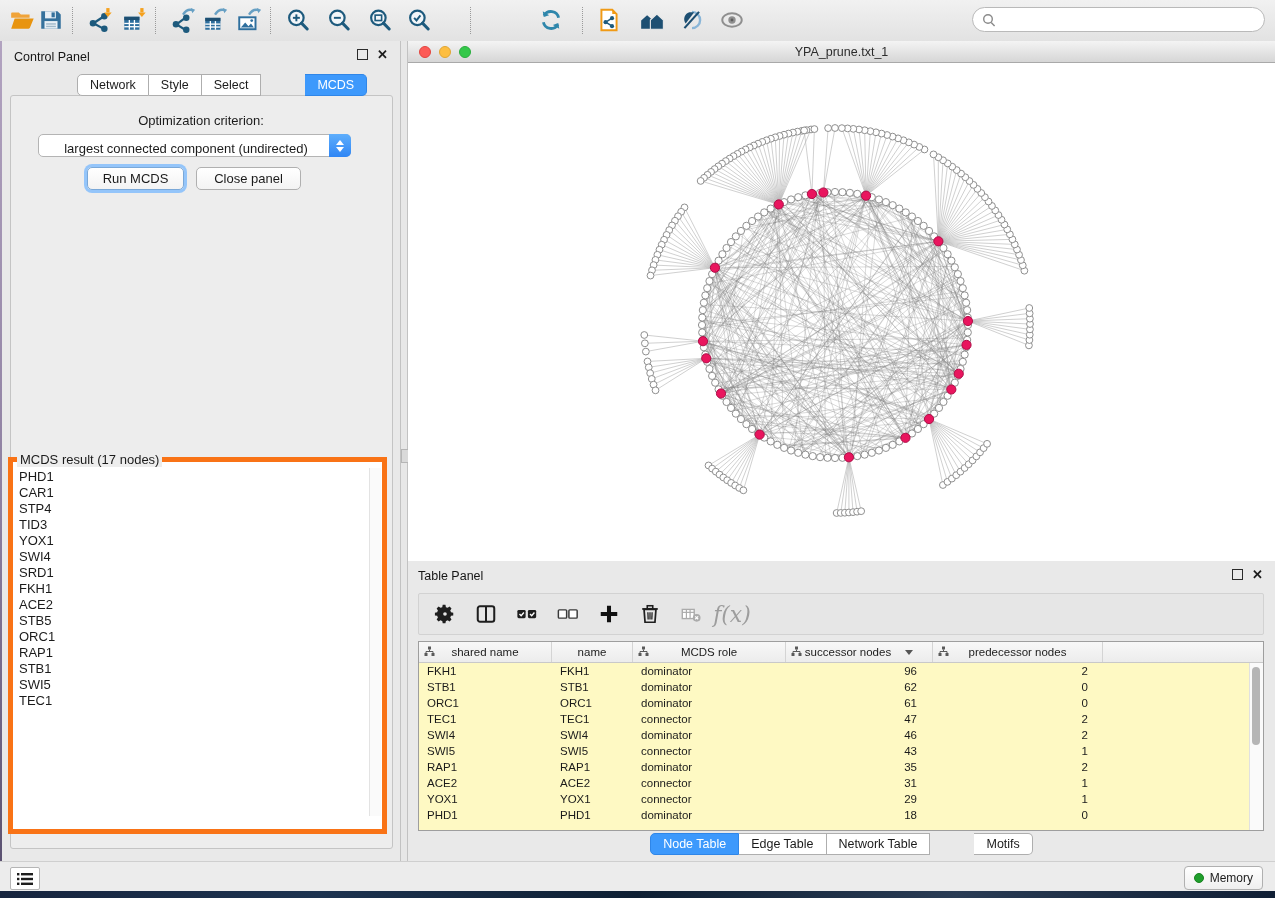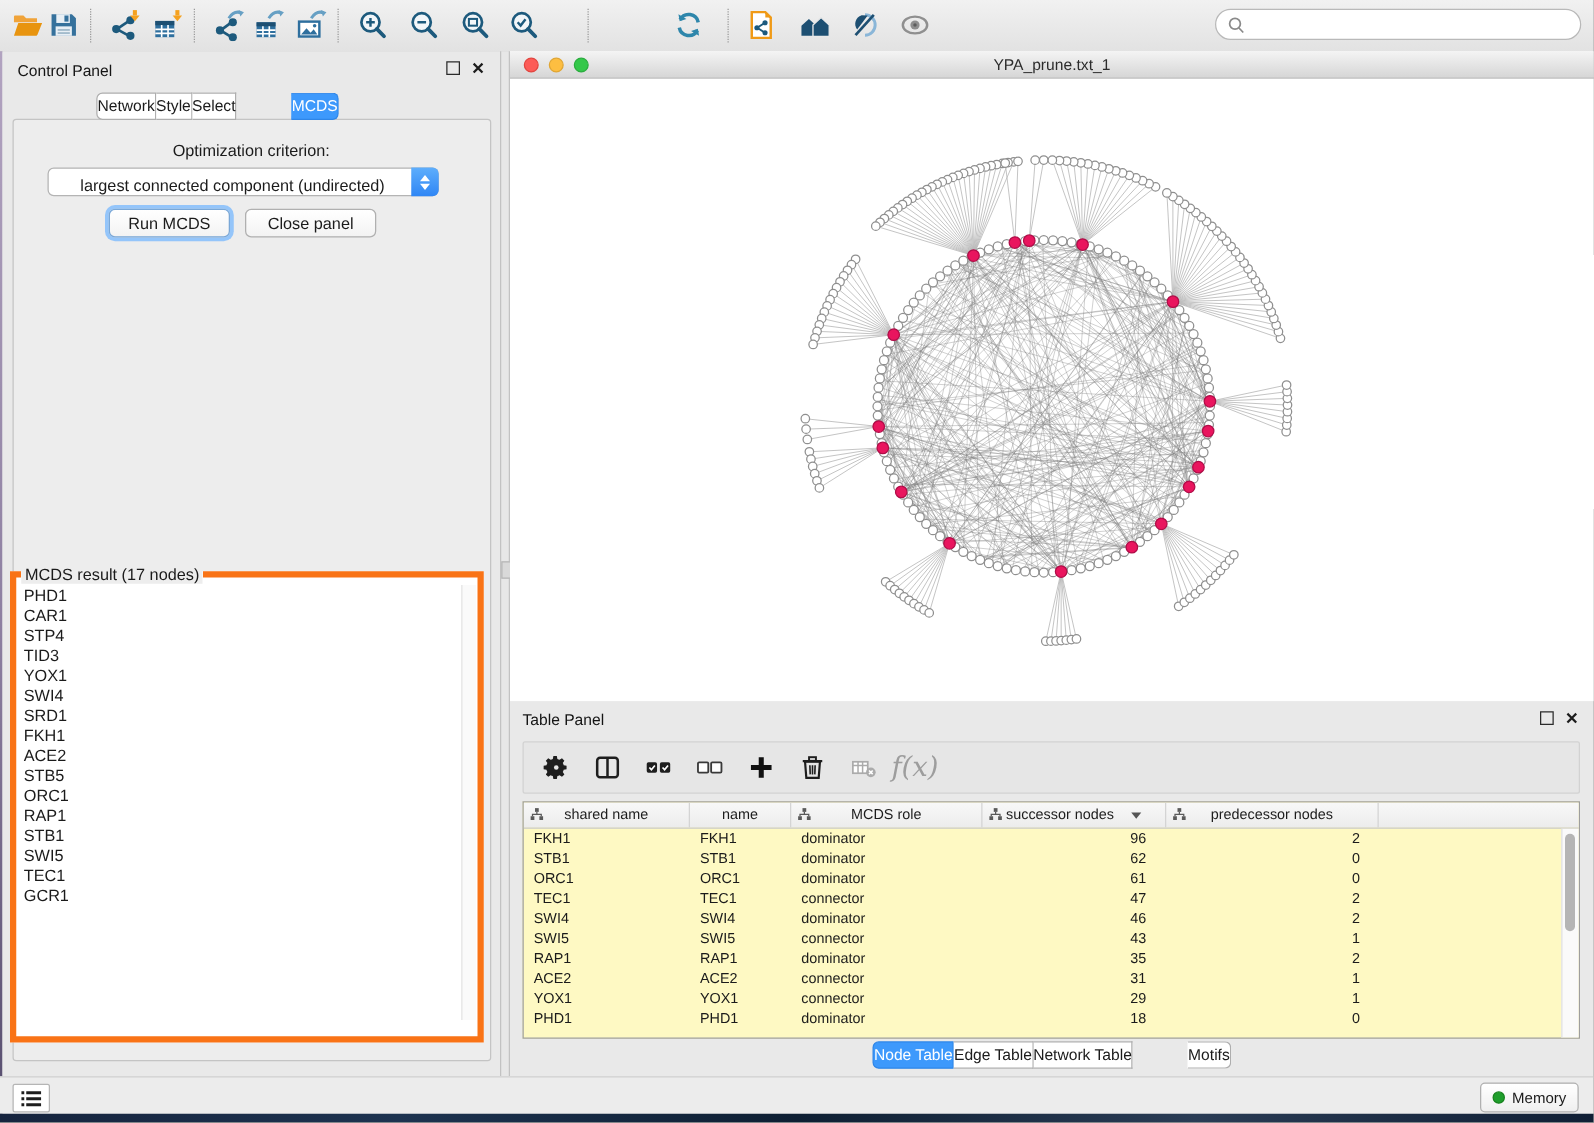--- a/index.html
+++ b/index.html
@@ -22,21 +22,21 @@
   
   .cp{position:absolute;left:2px;top:41px;width:398px;height:820px;background:#e9e9e9;}
   .panel-title{font-size:12.5px;color:#151515;}
   .cp .panel-title{position:absolute;left:12px;top:9px;}
   .win-btns{position:absolute;top:8px;right:12px;display:flex;gap:9px;align-items:center;}
   .float-btn{width:9px;height:9px;border:1.6px solid #2b2b2b;display:inline-block;}
   .close-btn{font-size:13px;font-weight:bold;color:#1b1b1b;line-height:11px;}
   .cp-card{position:absolute;left:8px;top:54px;width:381px;height:752px;background:#ededed;
            border:1px solid #c4c4c4;border-radius:3px;}
   .segbar{position:absolute;left:75px;top:33px;display:flex;z-index:2;}
-  .seg{height:20px;line-height:20px;padding:0 0;font-size:12.5px;background:#fff;
+  .seg{height:20px;line-height:20px;padding:0 12px;font-size:12.5px;background:#fff;
        border:1px solid #aeaeae;border-left:none;color:#1b1b1b;cursor:default;text-align:right;}
   .seg:first-child{border-left:1px solid #aeaeae;border-radius:5px 0 0 5px;}
   .seg:last-child{border-radius:0 5px 5px 0;margin-left:44px;}
   .seg.selected{background:#3d99fc;border-color:#2f86e8;color:#fff;}
   .opt-label{position:absolute;left:0;top:72px;width:100%;text-align:center;font-size:13px;}
   .popup{position:absolute;left:36px;top:93px;width:313px;height:23px;background:#fff;border:1px solid #b4b4b4;
          border-radius:5px;display:flex;align-items:flex-end;box-sizing:border-box;}
   .popup .val{flex:1;text-align:center;font-size:13px;padding-left:4px;white-space:nowrap;overflow:hidden;}
   .popup .stepper{width:22px;height:23px;margin:-1px -1px -1px 0;background:linear-gradient(#5eaefc,#2f86f5);
          border-radius:0 5px 5px 0;display:flex;flex-direction:column;align-items:center;justify-content:center;gap:2px;}
@@ -308,21 +308,20 @@
           <li>SWI4</li>
           <li>SRD1</li>
           <li>FKH1</li>
           <li>ACE2</li>
           <li>STB5</li>
           <li>ORC1</li>
           <li>RAP1</li>
           <li>STB1</li>
           <li>SWI5</li>
           <li>TEC1</li>
-          <li>GCR1</li>
         </ul>
       <div class="mcds-scroll"></div>
     </fieldset>
   </div>
 
   <div class="vsplit">
       <span class="grip"></span>
     </div>
 
   <div class="netwin">

